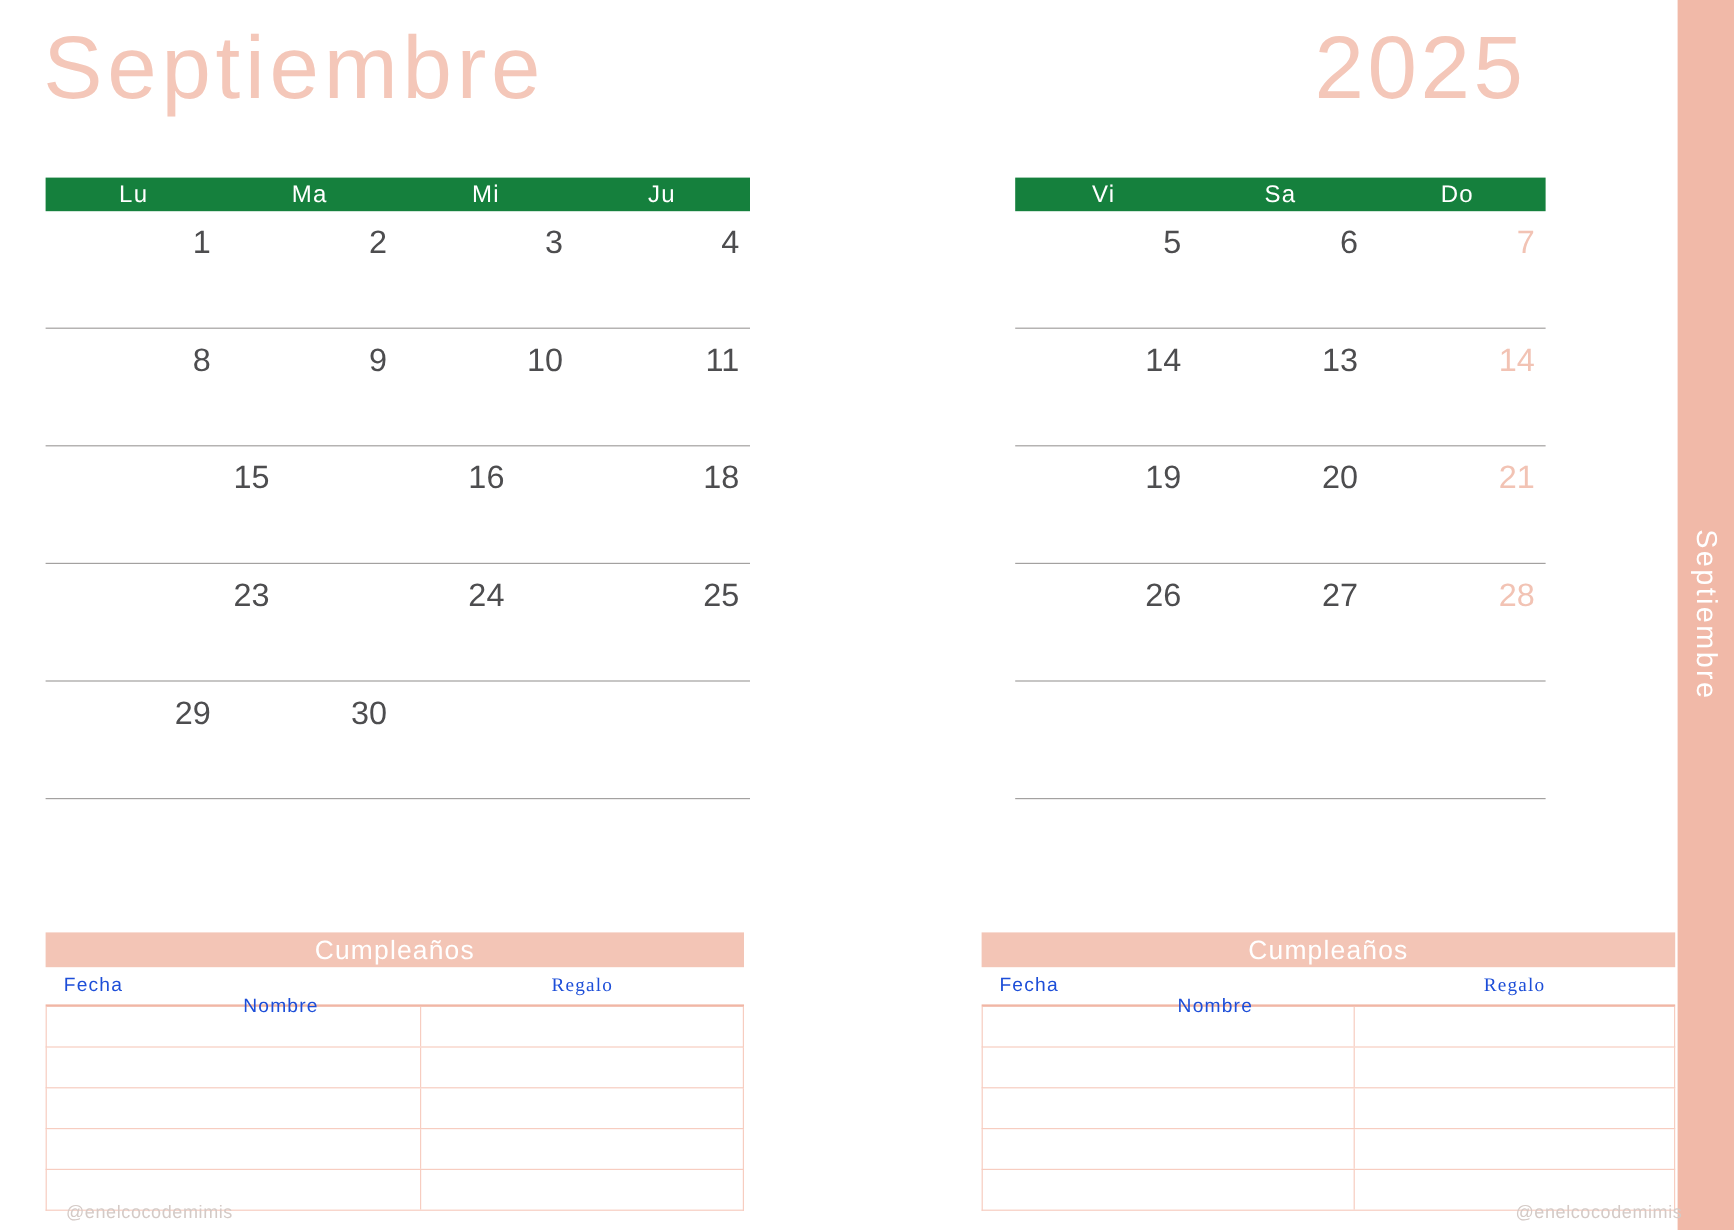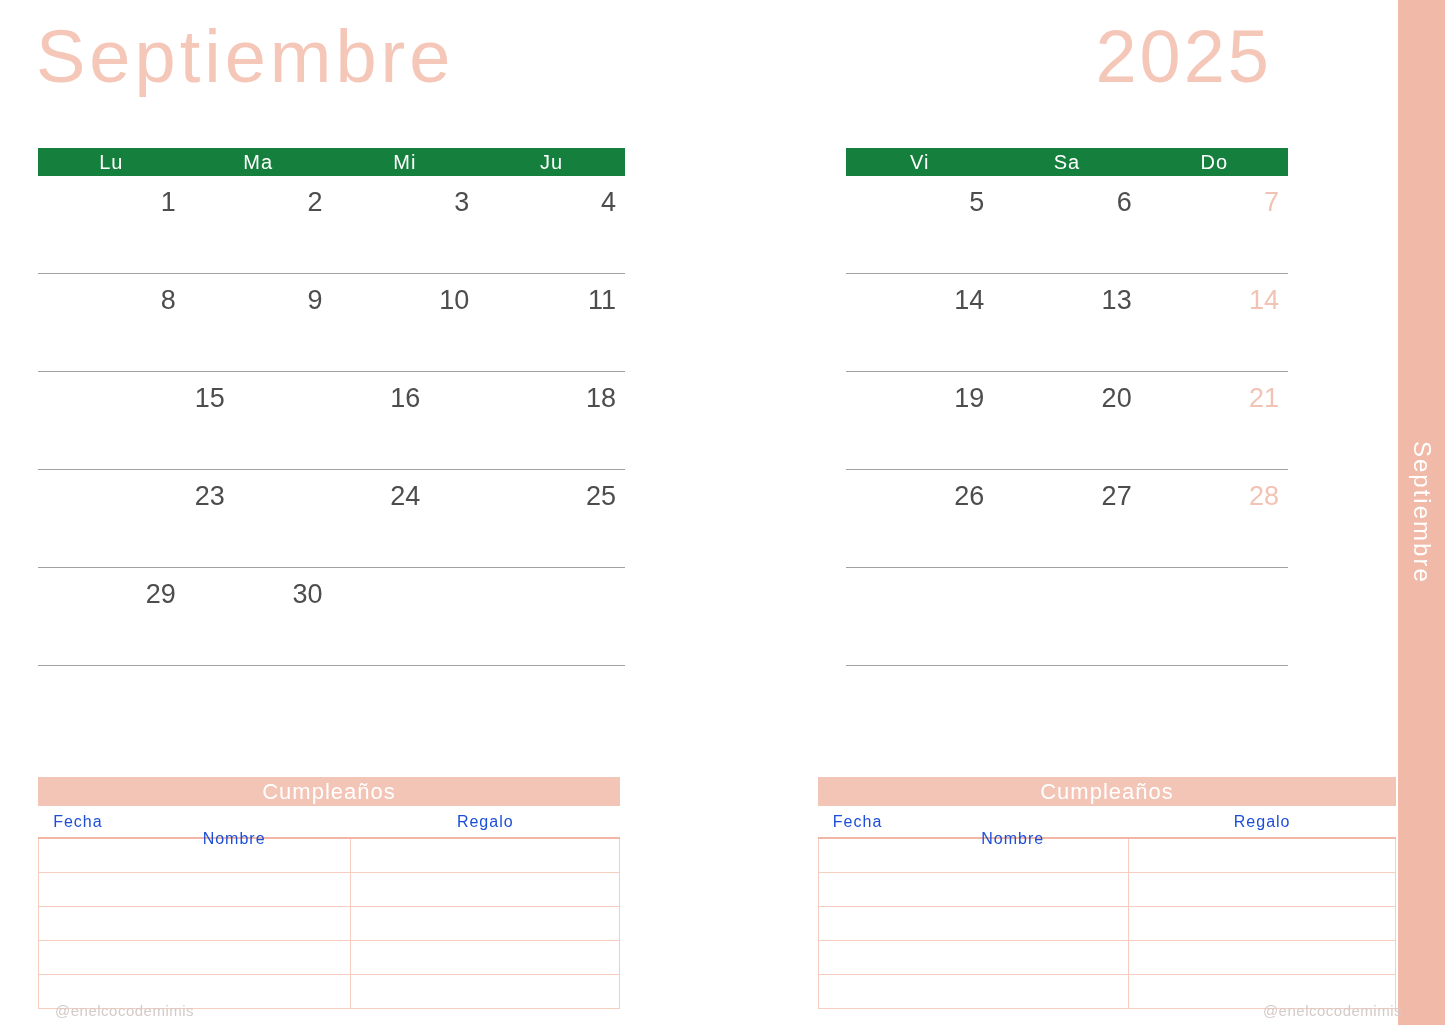--- a/index.html
+++ b/index.html
@@ -44,21 +44,21 @@
   .bday-left{left:38px;width:582px;}
   .bday-right{left:818px;width:578px;}
   .bday-title{
     height:29px;line-height:29px;background:#f3c5b6;color:#ffffff;
     text-align:center;font-size:22px;letter-spacing:1px;
   }
   .bday-cols{display:flex;height:31px;align-items:center;}
   .bday-col{text-align:center;color:#1d4ed8;font-size:16px;letter-spacing:1px;}
   .col-fecha{width:13.7%;}
   .col-nombre{width:40%;margin-top:35px;}
-  .col-regalo{width:46.3%;}
+  .col-regalo{width:46.3%;font-family:Liberation Serif, serif;}
   .bday-grid{border-top:2px solid #f1b6a5;}
   .bday-row{
     display:flex;height:33px;border-bottom:1px solid #f7cdc0;
     border-left:1px solid #f7cdc0;border-right:1px solid #f7cdc0;
   }
   .bday-row .c{box-sizing:border-box;}
   .bday-row .c + .c{border-left:1px solid #f7cdc0;}
   
   .watermark{
     position:absolute;top:1002px;font-size:15px;color:#d4cac6;

